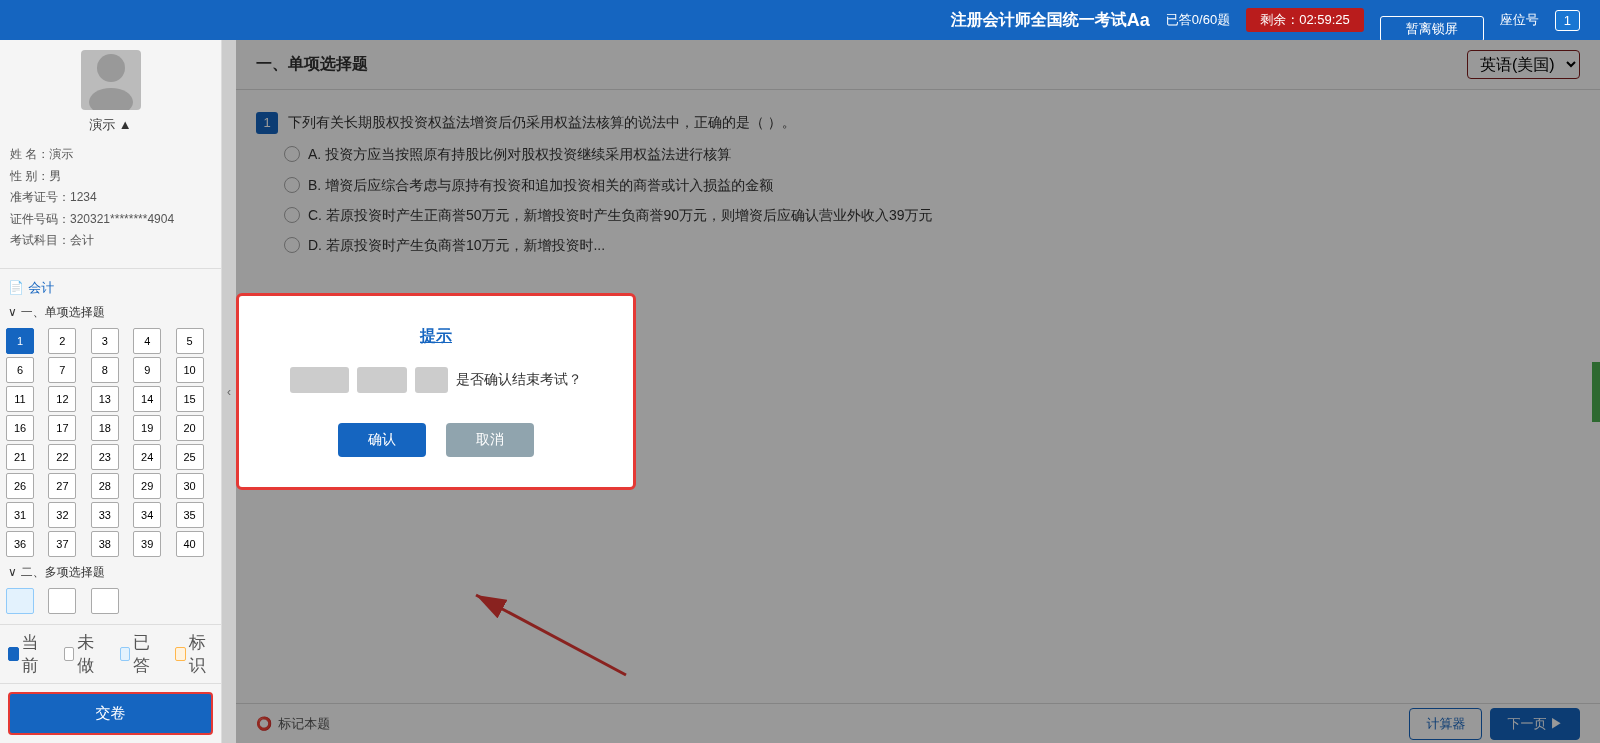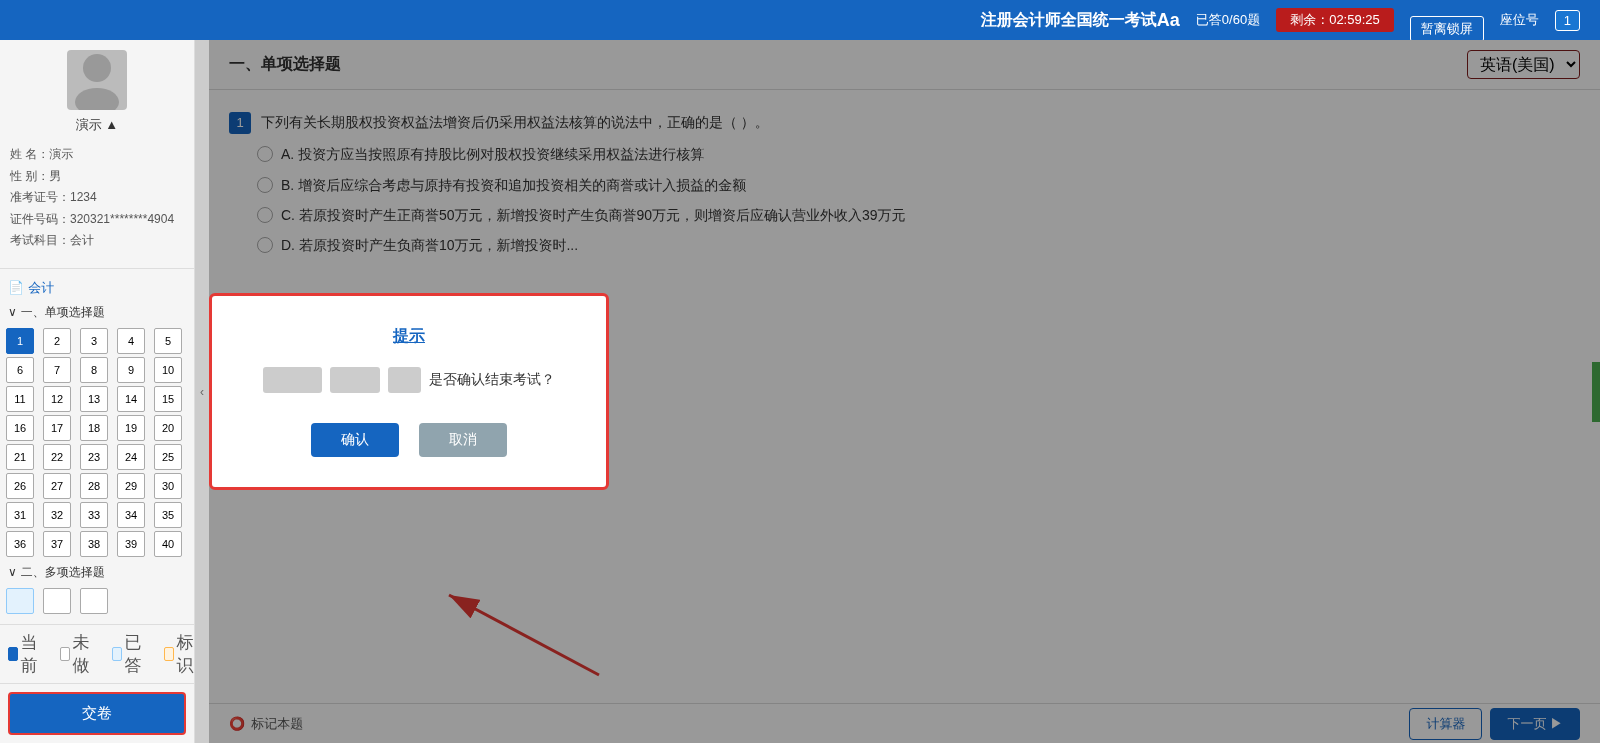--- a/index.html
+++ b/index.html
@@ -22,36 +22,36 @@
     .header-timer {
       background: #b91c1c;
       padding: 3px 14px;
       border-radius: 3px;
       font-size: 13px;
     }
     .header-lock-btn {
       background: transparent;
       border: 1px solid white;
       color: white;
-      padding: 3px 10px;
+      padding: 3px 25px;
       border-radius: 3px;
       cursor: pointer;
       font-size: 13px;
       margin-top: 17px;
     }
 
     
     .main-layout {
       display: flex;
       height: calc(743px - 40px);
     }
 
     
     .sidebar {
-      width: 195px;
+      width: 222px;
       background: #f5f5f5;
       border-right: 1px solid #ddd;
       display: flex;
       flex-direction: column;
       height: 100%;
       overflow: hidden;
     }
 
     .student-info {
       padding: 10px;

